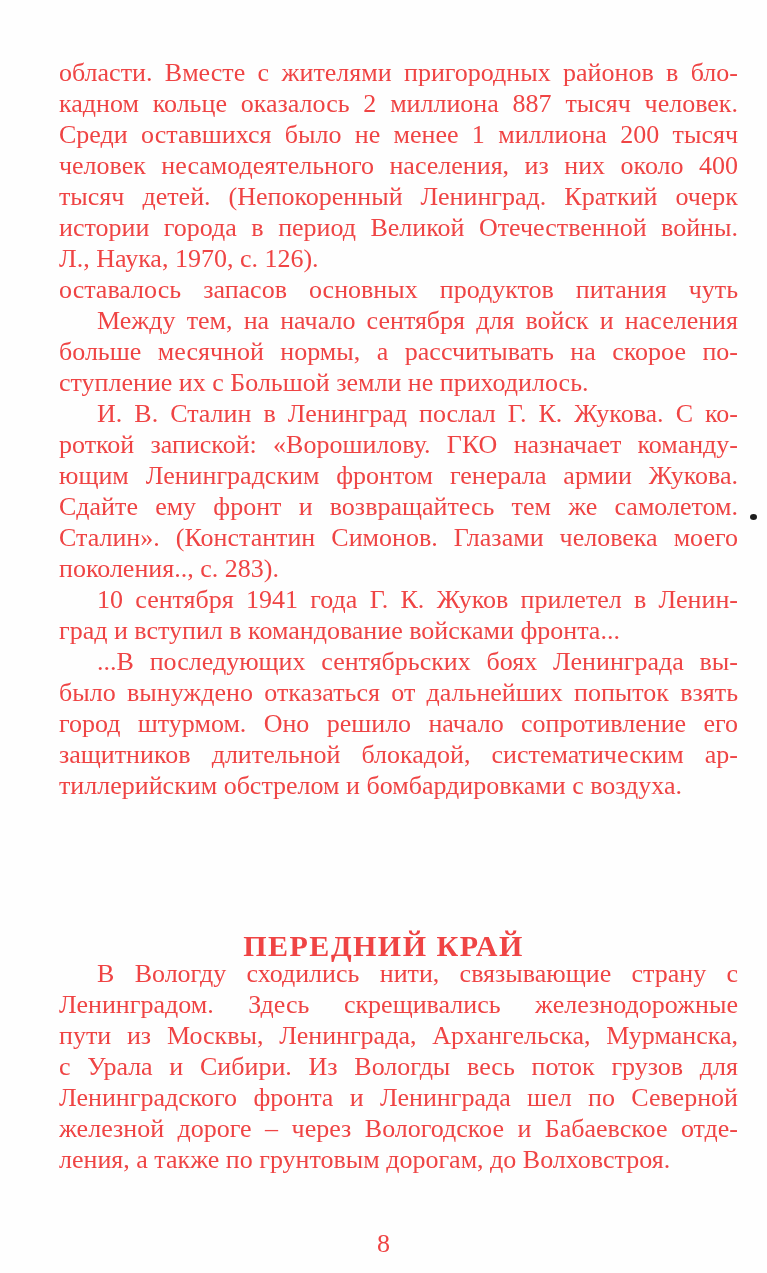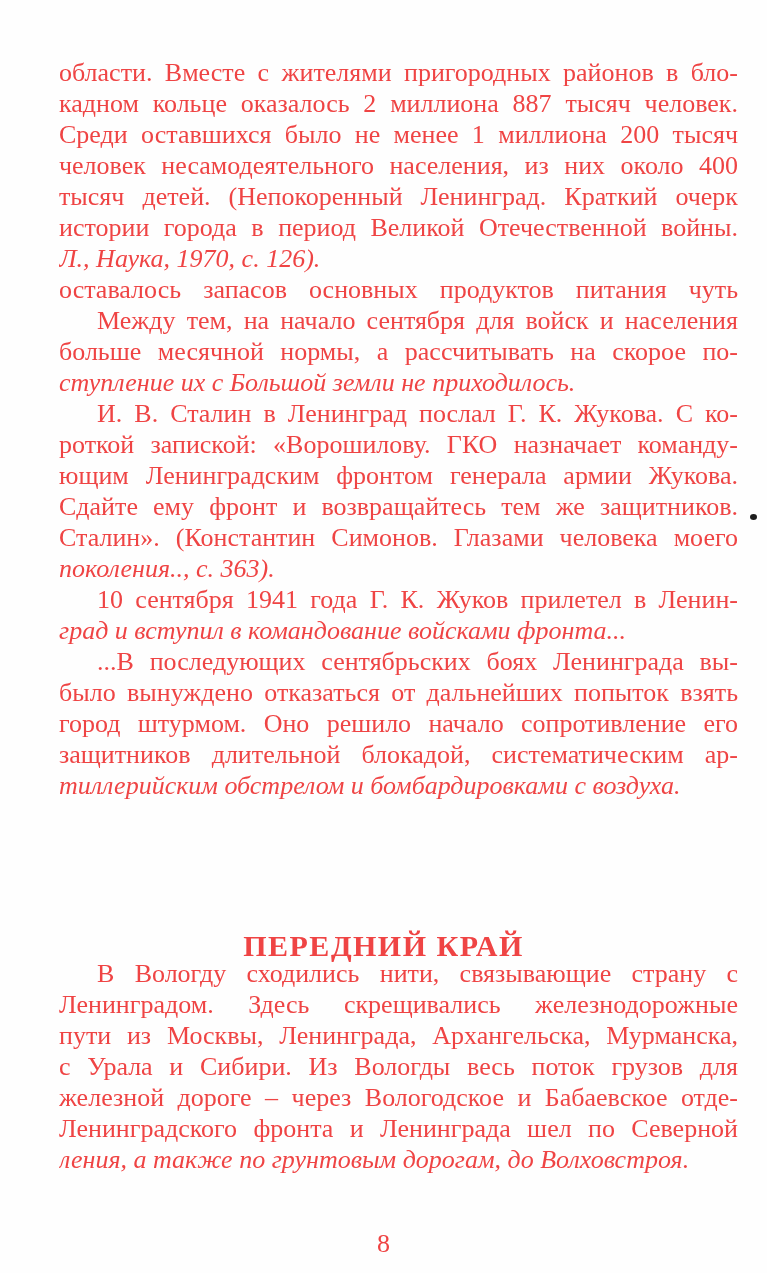--- a/index.html
+++ b/index.html
@@ -23,21 +23,20 @@
     font-size:26px;
     line-height:31px;
     height:31px;
     text-align:justify;
     text-align-last:justify;
     white-space:normal;
     overflow:hidden;
   }
   .line.para-end{
     text-align-last:left;
-    font-style:italic;
   }
   .line.indent{
     text-indent:38px;
   }
   .chapter-heading{
     position:absolute;
     top:929px;
     left:0;
     width:767px;
     margin:0;
@@ -78,40 +77,40 @@
       <div class="line">тысяч детей. (Непокоренный Ленинград. Краткий очерк</div>
       <div class="line">истории города в период Великой Отечественной войны.</div>
       <div class="line para-end">Л., Наука, 1970, с. 126).</div>
       <div class="line">оставалось запасов основных продуктов питания чуть</div>
       <div class="line indent">Между тем, на начало сентября для войск и населения</div>
       <div class="line">больше месячной нормы, а рассчитывать на скорое по-</div>
       <div class="line para-end">ступление их с Большой земли не приходилось.</div>
       <div class="line indent">И. В. Сталин в Ленинград послал Г. К. Жукова. С ко-</div>
       <div class="line">роткой запиской: «Ворошилову. ГКО назначает команду-</div>
       <div class="line">ющим Ленинградским фронтом генерала армии Жукова.</div>
-      <div class="line">Сдайте ему фронт и возвращайтесь тем же защитников.</div>
+      <div class="line">Сдайте ему фронт и возвращайтесь тем же самолетом.</div>
       <div class="line">Сталин». (Константин Симонов. Глазами человека моего</div>
-      <div class="line para-end">поколения.., с. 363).</div>
+      <div class="line para-end">поколения.., с. 283).</div>
       <div class="line indent">10 сентября 1941 года Г. К. Жуков прилетел в Ленин-</div>
       <div class="line para-end">град и вступил в командование войсками фронта...</div>
       <div class="line indent">...В последующих сентябрьских боях Ленинграда вы-</div>
       <div class="line">было вынуждено отказаться от дальнейших попыток взять</div>
       <div class="line">город штурмом. Оно решило начало сопротивление его</div>
       <div class="line">защитников длительной блокадой, систематическим ар-</div>
       <div class="line para-end">тиллерийским обстрелом и бомбардировками с воздуха.</div>
     </div>
 
   <h1 class="chapter-heading">ПЕРЕДНИЙ КРАЙ</h1>
 
   <div class="text-block" id="block-after">
       <div class="line indent">В Вологду сходились нити, связывающие страну с</div>
       <div class="line">Ленинградом. Здесь скрещивались железнодорожные</div>
       <div class="line">пути из Москвы, Ленинграда, Архангельска, Мурманска,</div>
       <div class="line">с Урала и Сибири. Из Вологды весь поток грузов для</div>
+      <div class="line">Ленинградского фронта и Ленинграда шел по Северной</div>
       <div class="line">железной дороге – через Вологодское и Бабаевское отде-</div>
-      <div class="line">Ленинградского фронта и Ленинграда шел по Северной</div>
       <div class="line para-end">ления, а также по грунтовым дорогам, до Волховстроя.</div>
     </div>
 
   <div class="page-number">8</div>
 
   <div class="ink-speck"></div>
 </div>
 
 </body></html>

